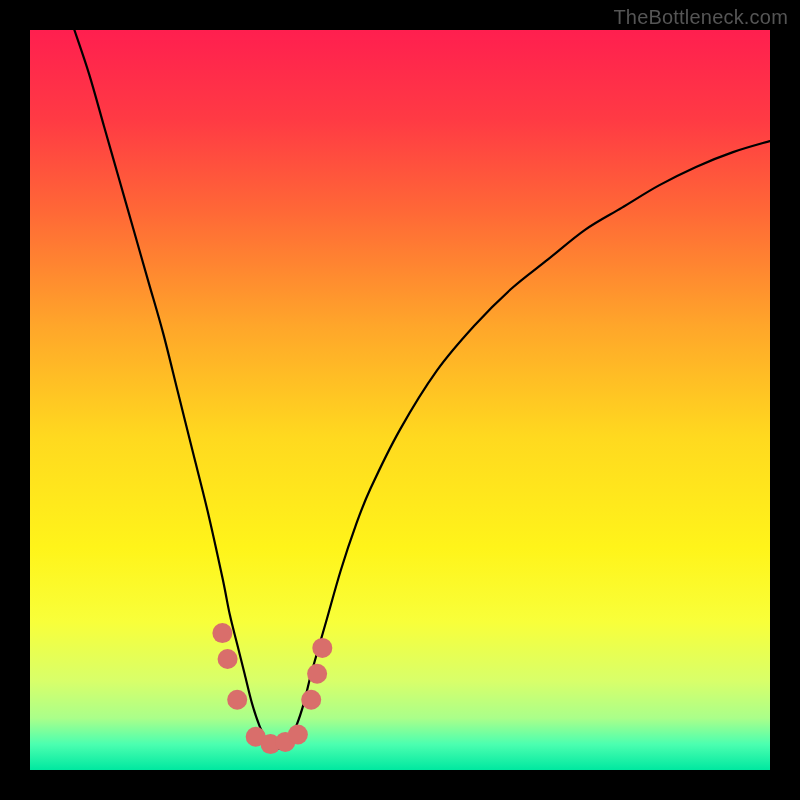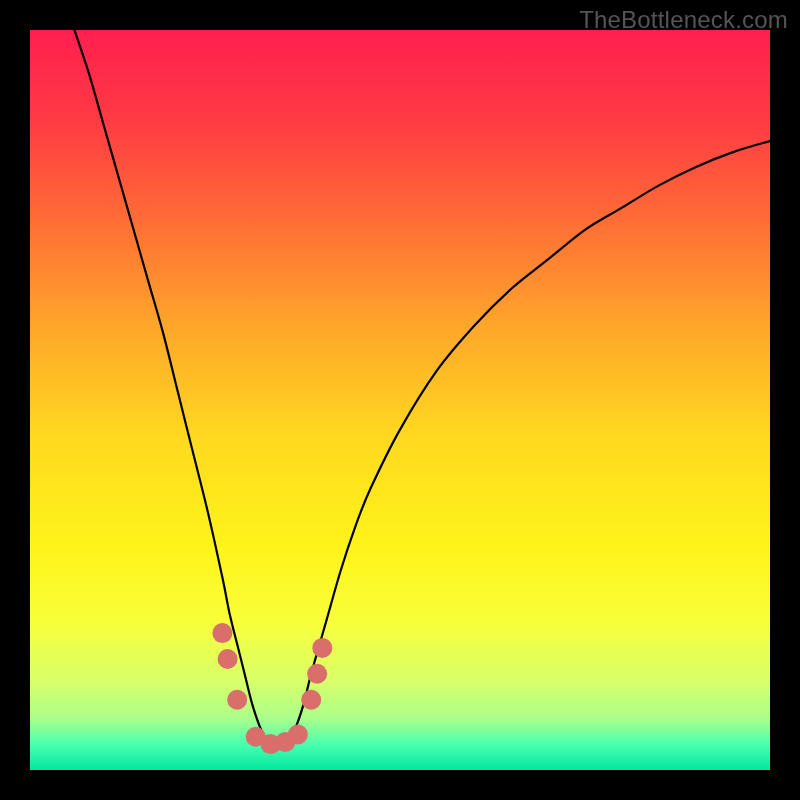--- a/index.html
+++ b/index.html
@@ -20,21 +20,21 @@
   }
   .gradient {
     position: absolute;
     left: 0; top: 0; width: 100%; height: 100%;
   }
   .watermark {
     position: absolute;
     top: 6px;
     right: 12px;
     font-family: Arial, Helvetica, sans-serif;
-    font-size: 24px;
+    font-size: 20px;
     font-weight: 500;
     color: #555555;
     letter-spacing: 0.2px;
   }
   svg.curve {
     position: absolute;
     left: 0; top: 0;
     width: 100%; height: 100%;
     overflow: visible;
   }

